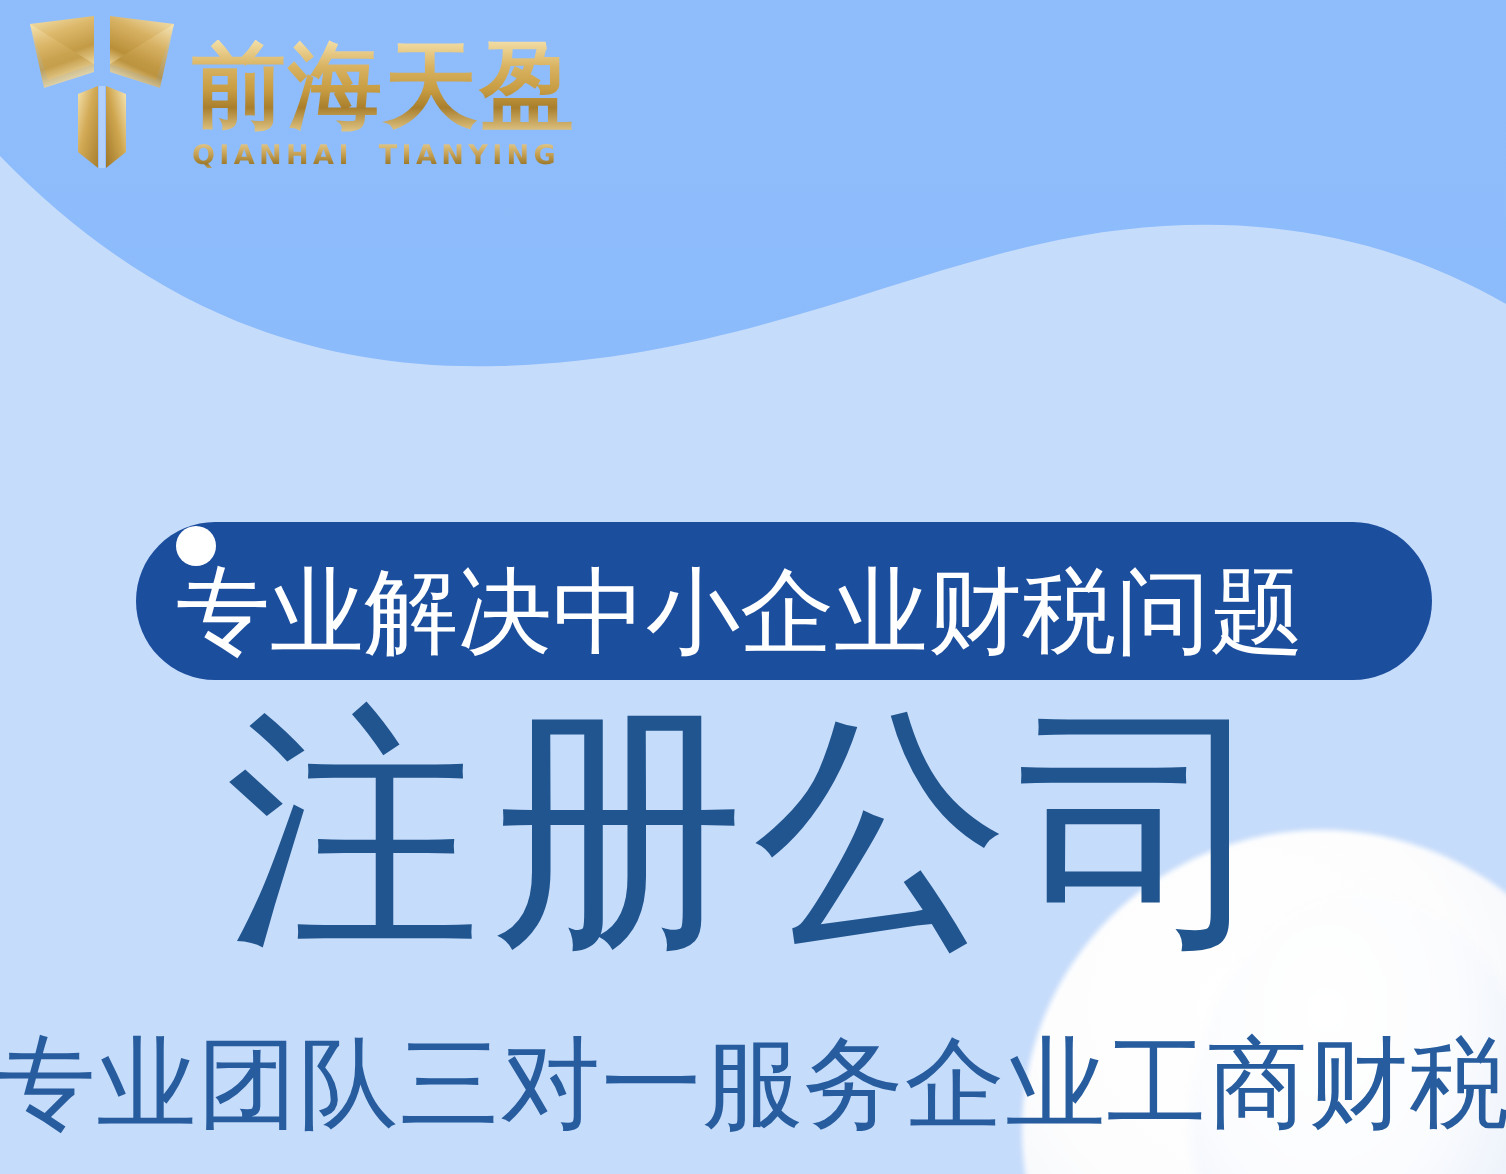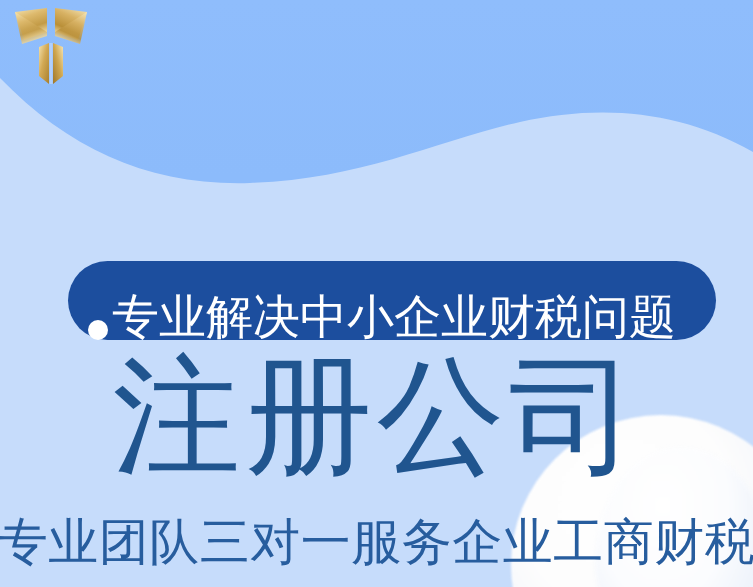--- a/index.html
+++ b/index.html
@@ -103,23 +103,24 @@
   
   .pill {
     position: absolute;
     left: 68px;
     top: 261px;
     width: 648px;
     height: 79px;
     border-radius: 40px;
     background: #1c4e9e;
     display: flex;
-    align-items: flex-end;
+    align-items: flex-start;
     padding-left: 20px;
     box-sizing: border-box;
+    flex-direction: column;
   }
   .pill-dot {
     width: 20px;
     height: 20px;
     border-radius: 50%;
     background: #ffffff;
     flex: 0 0 auto;
     margin-right: 4px;
     margin-top: 2px;
   }
@@ -211,20 +212,24 @@
 
       <path d="M73,6 L41,2 L41,26 L64,34 Z" fill="url(#gWingR)"></path>
       <path d="M73,6 L41,26 L41,30 L66,38 Z" fill="url(#gWingR)" opacity="0.85"></path>
 
       <path d="M25,41 L35,37 L35,78 L25,70 Z" fill="url(#gStemL)"></path>
 
       <path d="M49,41 L39,37 L39,78 L49,70 Z" fill="url(#gStemR)"></path>
 
       <rect x="35.4" y="37" width="3.2" height="41" fill="#cfe0fb" opacity="0.55"></rect>
     </svg>
+    <div class="logo-text">
+      <span class="logo-cn">前海天盈</span>
+      <span class="logo-en">QIANHAI  TIANYING</span>
+    </div>
   </div>
 
   <div class="pill">
     <span class="pill-dot"></span>
     <span class="pill-text">专业解决中小企业财税问题</span>
   </div>
 
   <div class="big-title">注册公司</div>
 
   <div class="subtitle">专业团队三对一服务企业工商财税</div>

